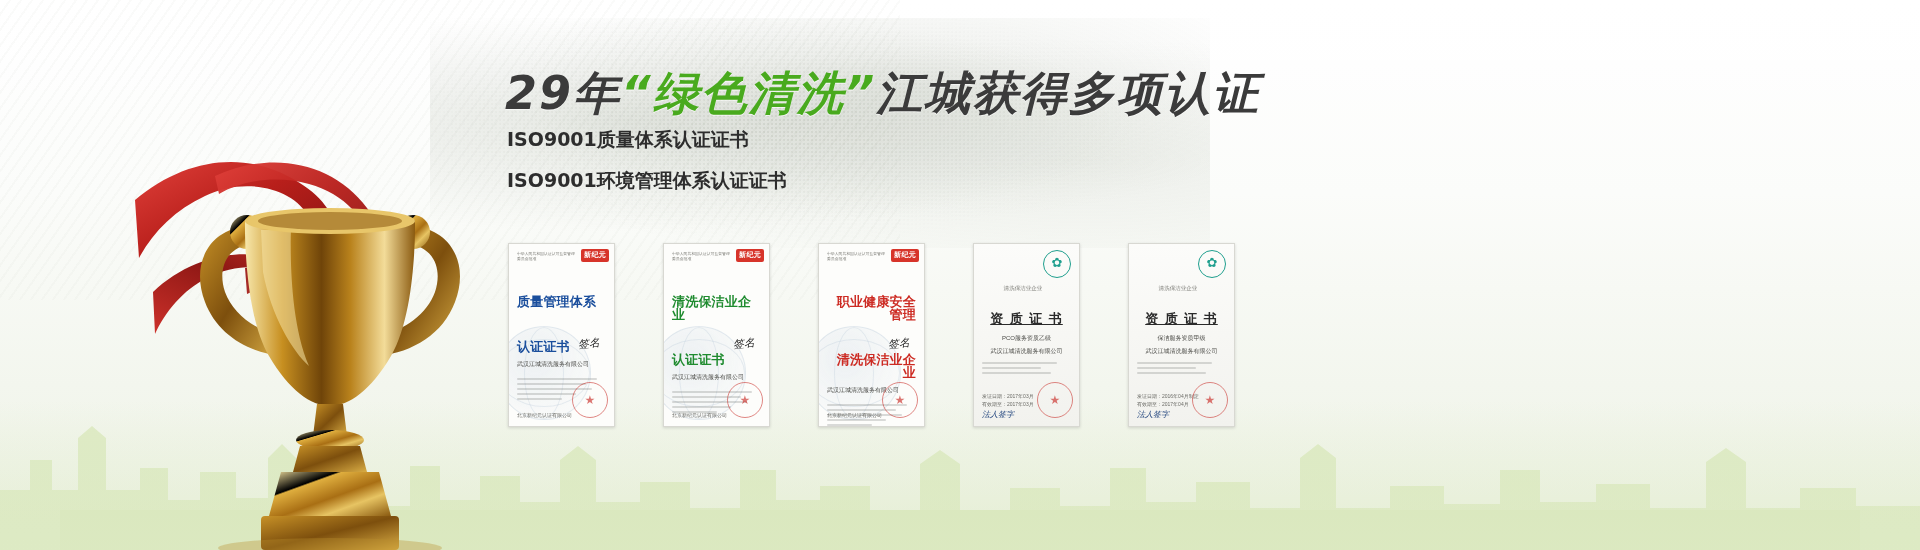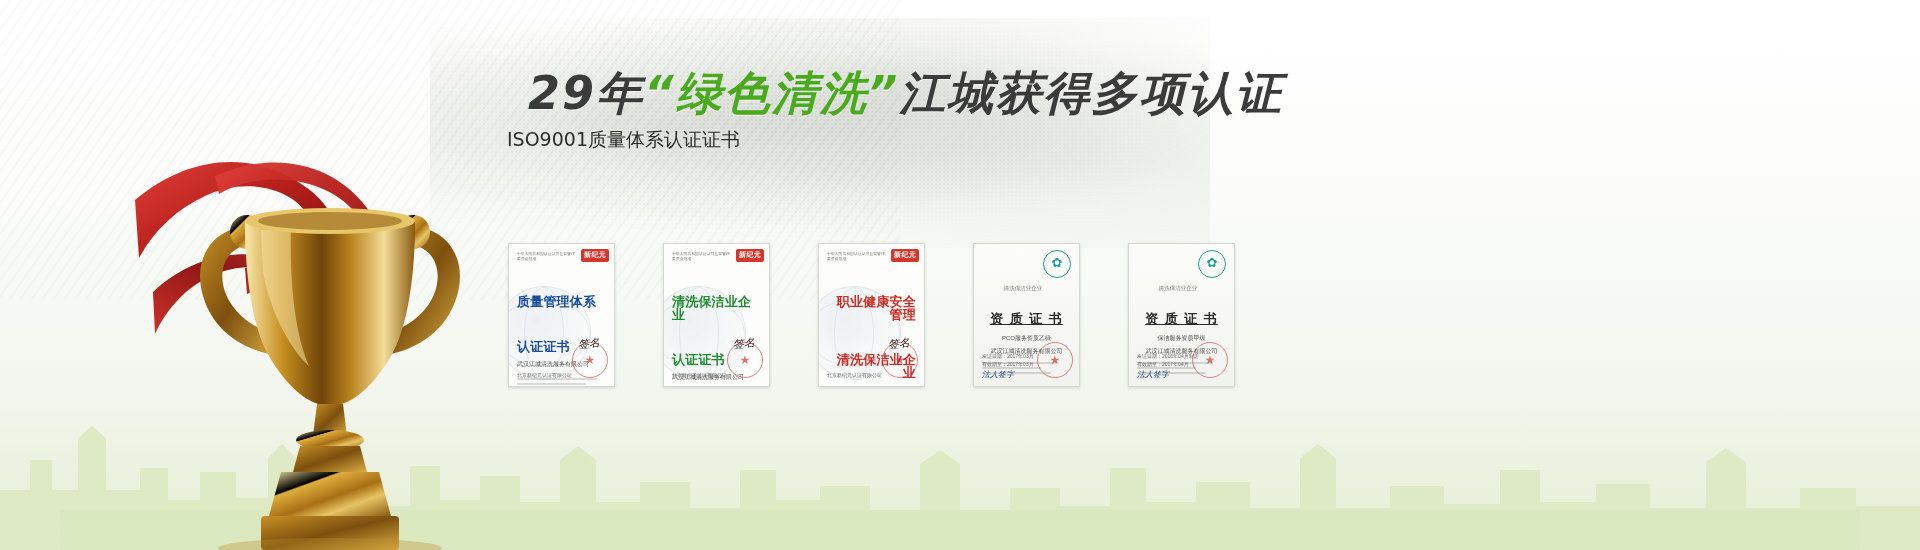--- a/index.html
+++ b/index.html
@@ -84,21 +84,21 @@
   .trophy-wrap {
     position: absolute;
     left: 95px; bottom: 0;
     width: 470px; height: 470px;
   }
   .trophy-wrap svg { display: block; width: 100%; height: 100%; }
 
   
   .headline {
     position: absolute;
-    left: 528px;
+    left: 505px;
     top: 62px;
     height: 62px;
     white-space: nowrap;
   }
   .headline .h-text {
     font-family: "DejaVu Sans", sans-serif;
     font-size: 46px;
     font-weight: bold;
     font-style: italic;
     letter-spacing: 2px;
@@ -123,37 +123,37 @@
   .fact-col {
     display: flex;
     flex-direction: column;
     gap: 19px;
   }
   .fact-col.left { width: 395px; }
   .fact-col.right { width: 385px; }
   .fact {
     font-family: "DejaVu Sans", sans-serif;
     font-size: 19px;
-    font-weight: normal;
+    font-weight: bold;
     color: #2d2d2d;
     line-height: 22px;
     white-space: nowrap;
   }
 
   
   .certs {
     position: absolute;
     left: 508px;
     top: 243px;
     display: flex;
     gap: 48px;
   }
   .cert {
     width: 107px;
-    height: 144px;
+    height: 184px;
     background: #fdfdfb;
     border: 1px solid #d8d8d2;
     box-shadow: 0 1px 3px rgba(0,0,0,.14);
     position: relative;
     overflow: hidden;
     padding: 7px 8px;
     box-sizing: border-box;
   }
   .cert .cert-globe {
     position: absolute;
@@ -390,20 +390,21 @@
     </svg>
   </div>
 
   <div class="headline">
     <span class="h-text">29年</span><span class="h-text h-green">“绿色清洗”</span><span class="h-text">江城获得多项认证</span>
   </div>
 
   <div class="facts">
     <div class="fact-col left">
       <div class="fact">ISO9001质量体系认证证书</div>
+      <div class="fact">ISO9001环境管理体系认证证书</div>
     </div>
   </div>
 
   <div class="certs">
 
     <div class="cert">
       <div class="cert-globe"></div>
       <div class="cert-badge">新纪元</div>
       <div class="cert-top-line">中华人民共和国认证认可监督管理委员会批准</div>
       <div class="cert-title blue">质量管理体系</div>

